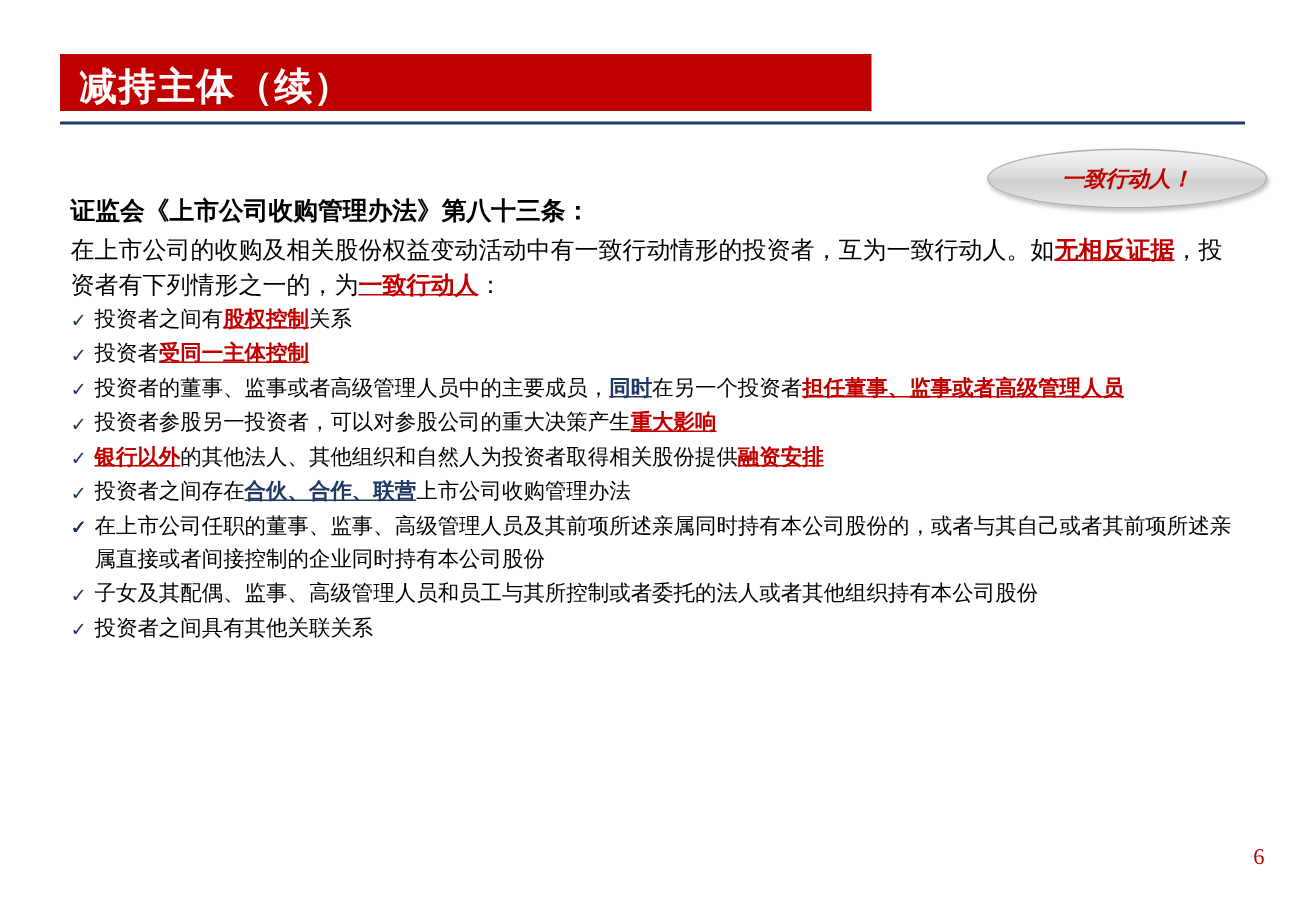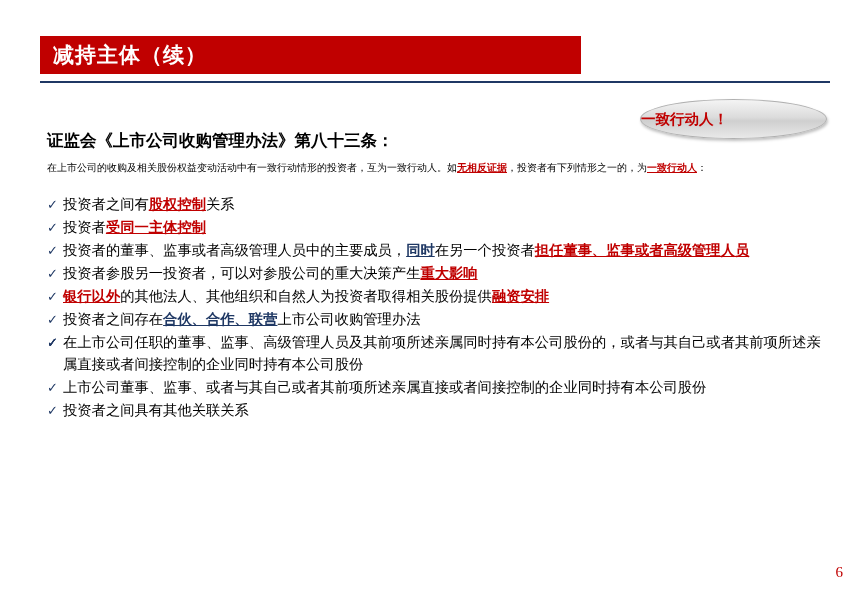--- a/index.html
+++ b/index.html
@@ -28,47 +28,49 @@
     left: 40px;
     top: 36px;
     width: 541px;
     height: 38px;
     background: #C00000;
   }
   .title-text {
     position: absolute;
     left: 53px;
     top: 41px;
-    font-size: 21px;
+    font-size: 25px;
     font-weight: bold;
     color: #ffffff;
     letter-spacing: 1px;
     font-family: "Liberation Serif", "DejaVu Serif", serif;
   }
   .title-underline {
     position: absolute;
     left: 40px;
     top: 81px;
     width: 790px;
     height: 2px;
     background: #1F3864;
   }
   
   .callout {
     position: absolute;
-    right: 38px;
+    right: 20px;
     top: 99px;
     width: 185px;
     height: 38px;
     border-radius: 50% / 50%;
     background: linear-gradient(to bottom, #f4f4f4 0%, #dcdcdc 45%, #cfcfcf 55%, #e9e9e9 100%);
     border: 1px solid #b0b0b0;
     box-shadow: 1px 2px 3px rgba(0,0,0,0.25);
     display: flex;
     align-items: center;
+    justify-content: center;
+    font-style: italic;
   }
   .callout-text {
     font-size: 14.5px;
     color: #C00000;
     font-weight: bold;
     font-family: "Liberation Serif", "DejaVu Serif", serif;
   }
   
   .body {
     position: absolute;
@@ -76,24 +78,24 @@
     top: 128px;
     width: 775px;
   }
   .heading {
     font-size: 16.5px;
     font-weight: bold;
     line-height: 26px;
     margin-bottom: 2px;
   }
   .para {
-    font-size: 10px;
+    font-size: 16px;
     line-height: 23px;
     text-indent: 0;
-    margin-bottom: 15px;
+    margin-bottom: 1px;
   }
   .bullets {
     margin: 0;
     padding: 0;
     list-style: none;
   }
   .bullet {
     position: relative;
     font-size: 14.3px;
     line-height: 21.5px;
@@ -141,19 +143,19 @@
         <li class="bullet"><span class="check">✓</span><span>投资者之间有</span><span class="red-bu">股权控制</span><span>关系</span></li>
         <li class="bullet"><span class="check">✓</span><span>投资者</span><span class="red-bu">受同一主体控制</span></li>
         <li class="bullet"><span class="check">✓</span><span>投资者的董事、监事或者高级管理人员中的主要成员，</span><span class="blue-bu">同时</span><span>在另一个投资者</span><span class="red-bu">担任董事、监事或者高级管理人员</span></li>
         <li class="bullet"><span class="check">✓</span><span>投资者参股另一投资者，可以对参股公司的重大决策产生</span><span class="red-bu">重大影响</span></li>
         <li class="bullet"><span class="check">✓</span><span class="red-bu">银行以外</span><span>的其他法人、其他组织和自然人为投资者取得相关股份提供</span><span class="red-bu">融资安排</span></li>
         <li class="bullet"><span class="check">✓</span><span>投资者之间存在</span><span class="blue-bu">合伙、合作、联营</span><span>上市公司收购管理办法</span></li>
         <li class="bullet"><span class="check">✓</span></li>
         <li class="bullet"><span class="check">✓</span></li>
         <li class="bullet"><span class="check">✓</span></li>
         <li class="bullet"><span class="check">✓</span><span>在上市公司任职的董事、监事、高级管理人员及其前项所述亲属同时持有本公司股份的，或者与其自己或者其前项所述亲属直接或者间接控制的企业同时持有本公司股份</span></li>
-        <li class="bullet"><span class="check">✓</span><span>上市公司董事、监事、或者与其自己或者其前项所述亲属直接或者间接控制的企业同时持有本公司股份</span></li>
+        <li class="bullet"><span class="check">✓</span><span>子女及其配偶、监事、高级管理人员和员工与其所控制或者委托的法人或者其他组织持有本公司股份</span></li>
         <li class="bullet"><span class="check">✓</span><span>投资者之间具有其他关联关系</span></li>
       </ul>
   </div>
 
   <div class="page-number">6</div>
 </div>
 
 </body></html>

